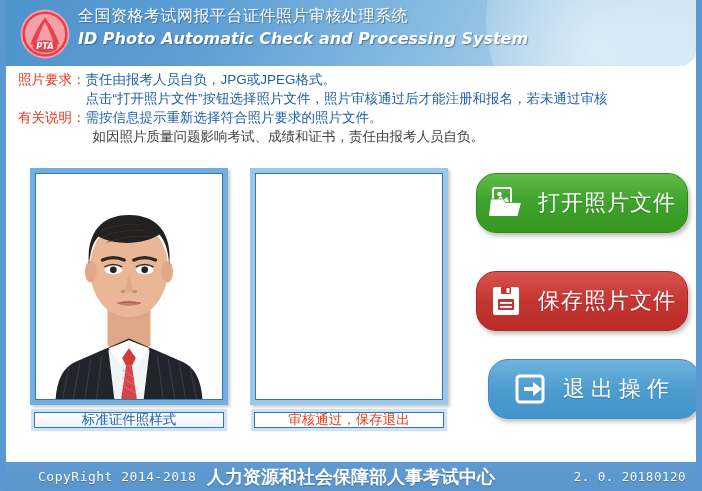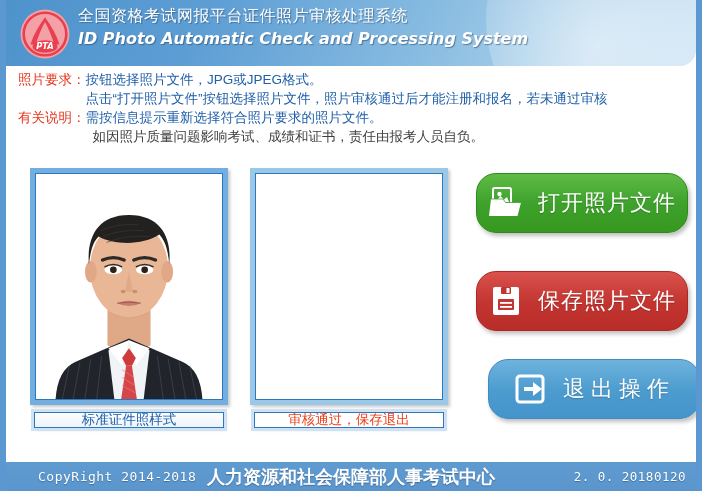--- a/index.html
+++ b/index.html
@@ -288,21 +288,21 @@
     <div class="title-block">
       <div class="title-cn">全国资格考试网报平台证件照片审核处理系统</div>
       <div class="title-en">ID Photo Automatic Check and Processing System</div>
     </div>
   </div>
 
   <div class="instructions">
     <div class="ins-row">
       <span class="ins-label">照片要求：</span>
       <span class="ins-body">
-        <span class="line">按钮选择照片文件，JPG或JPEG格式。</span>
+        <span class="line">责任由报考人员自负，JPG或JPEG格式。</span>
       </span>
     </div>
     <div class="ins-row">
       <span class="ins-label">有关说明：</span>
       <span class="ins-body">
         <span class="line">点击“打开照片文件”按钮选择照片文件，照片审核通过后才能注册和报名，若未通过审核</span>
         <span class="line">需按信息提示重新选择符合照片要求的照片文件。</span>
         <span class="line ins-warn">如因照片质量问题影响考试、成绩和证书，责任由报考人员自负。</span>
       </span>
     </div>

